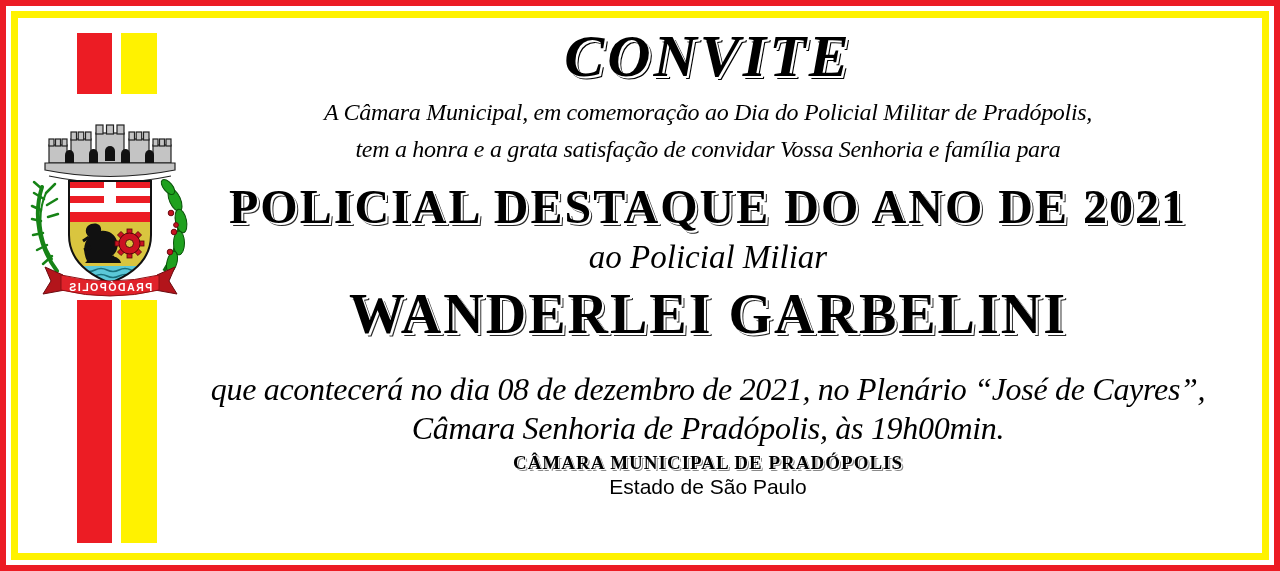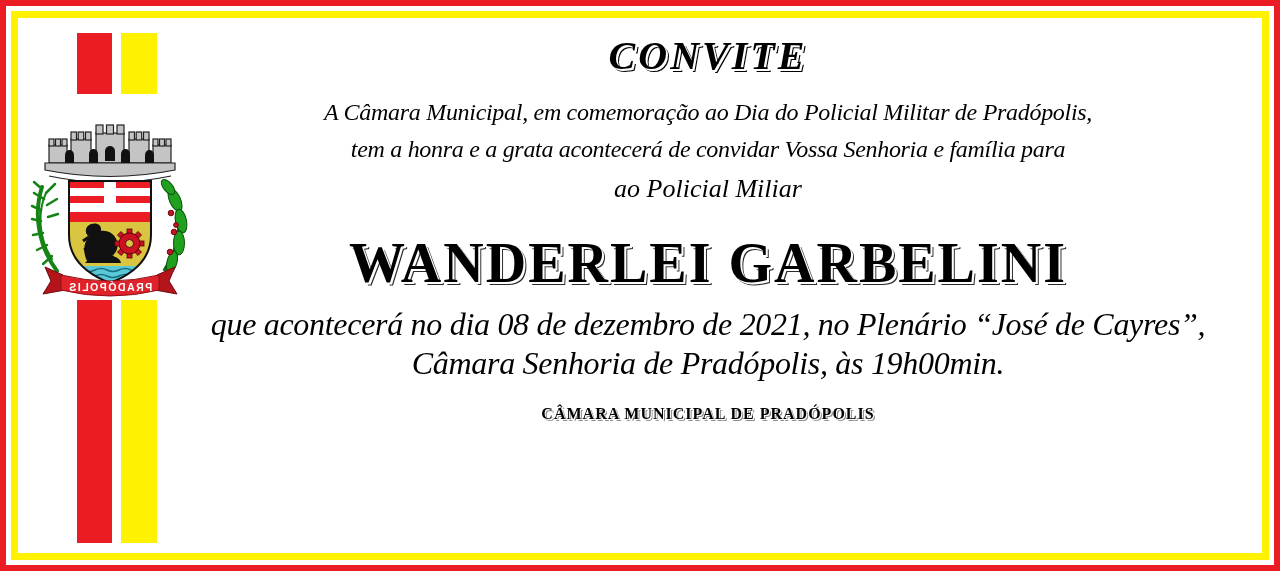--- a/index.html
+++ b/index.html
@@ -40,21 +40,21 @@
     display:flex; align-items:center; justify-content:center;
   }
   
   .content{
     position:absolute; left:150px; right:14px; top:0;
     z-index:3;
     text-align:center;
   }
   .convite{
     margin-top:18px;
-    font-size:40px; line-height:76px;
+    font-size:60px; line-height:76px;
     font-style:italic; font-weight:700;
     letter-spacing:3px;
     text-shadow:2px 2px 0 #ffffff, 3px 3px 0 #000000;
     white-space:nowrap;
   }
   .intro div{
     font-style:italic;
     font-size:24px; line-height:37px;
     letter-spacing:-0.3px;
     white-space:nowrap;
@@ -62,41 +62,41 @@
   .award-title{
     margin-top:10px;
     font-size:48px; line-height:58px;
     font-weight:700;
     letter-spacing:2px;
     text-shadow:2px 2px 0 #ffffff, 3px 3px 0 #2a2a2a;
     white-space:nowrap;
   }
   .recipient-label{
     font-style:italic;
-    font-size:26px; line-height:42px;
+    font-size:33px; line-height:42px;
     white-space:nowrap;
   }
   .recipient-name{
-    margin-top:21px;
+    margin-top:4px;
     font-size:56px; line-height:64px;
     font-weight:700;
     letter-spacing:2px;
     text-shadow:2px 2px 0 #ffffff, 3px 3px 0 #2a2a2a;
     white-space:nowrap;
   }
-  .details{margin-top:10px;}
+  .details{margin-top:24px;}
   .details div{
     font-style:italic;
     font-size:32px; line-height:39px;
     letter-spacing:-0.3px;
     white-space:nowrap;
   }
   .footer-org{
-    margin-top:20px;
-    font-size:16px; line-height:22px;
+    margin-top:4px;
+    font-size:19px; line-height:22px;
     font-weight:700;
     letter-spacing:1px;
     text-shadow:1px 1px 0 #ffffff, 2px 2px 0 #8a8a8a;
     white-space:nowrap;
   }
   .footer-state{
     font-family:"Liberation Sans", sans-serif;
     font-size:21px; line-height:26px;
     white-space:nowrap;
   }
@@ -212,27 +212,29 @@
       <text x="0" y="0" transform="translate(85,194) scale(-1,1)" text-anchor="middle" font-family="Liberation Sans, sans-serif" font-size="10.5" font-weight="bold" letter-spacing="1.5" fill="#ffffff">PRADÓPOLIS</text>
     </g>
   </svg>
 </div>
 
 <div class="content">
   <div class="convite">CONVITE</div>
 
   <div class="intro">
     <div>A Câmara Municipal, em comemoração ao Dia do Policial Militar de Pradópolis,</div>
-    <div>tem a honra e a grata acontecerá de convidar Vossa Senhoria e família para</div>
+    <div>tem a honra e a grata satisfação de convidar Vossa Senhoria e família para</div>
   </div>
 
+  <div class="award-title">POLICIAL DESTAQUE DO ANO DE 2021</div>
 
   <div class="recipient-label">ao Policial Miliar</div>
 
   <div class="recipient-name">WANDERLEI GARBELINI</div>
 
   <div class="details">
     <div>que acontecerá no dia 08 de dezembro de 2021, no Plenário “José de Cayres”,</div>
     <div>Câmara Senhoria de Pradópolis, às 19h00min.</div>
   </div>
 
   <div class="footer-org">CÂMARA MUNICIPAL DE PRADÓPOLIS</div>
+  <div class="footer-state">Estado de São Paulo</div>
 </div>
 
 </body></html>

